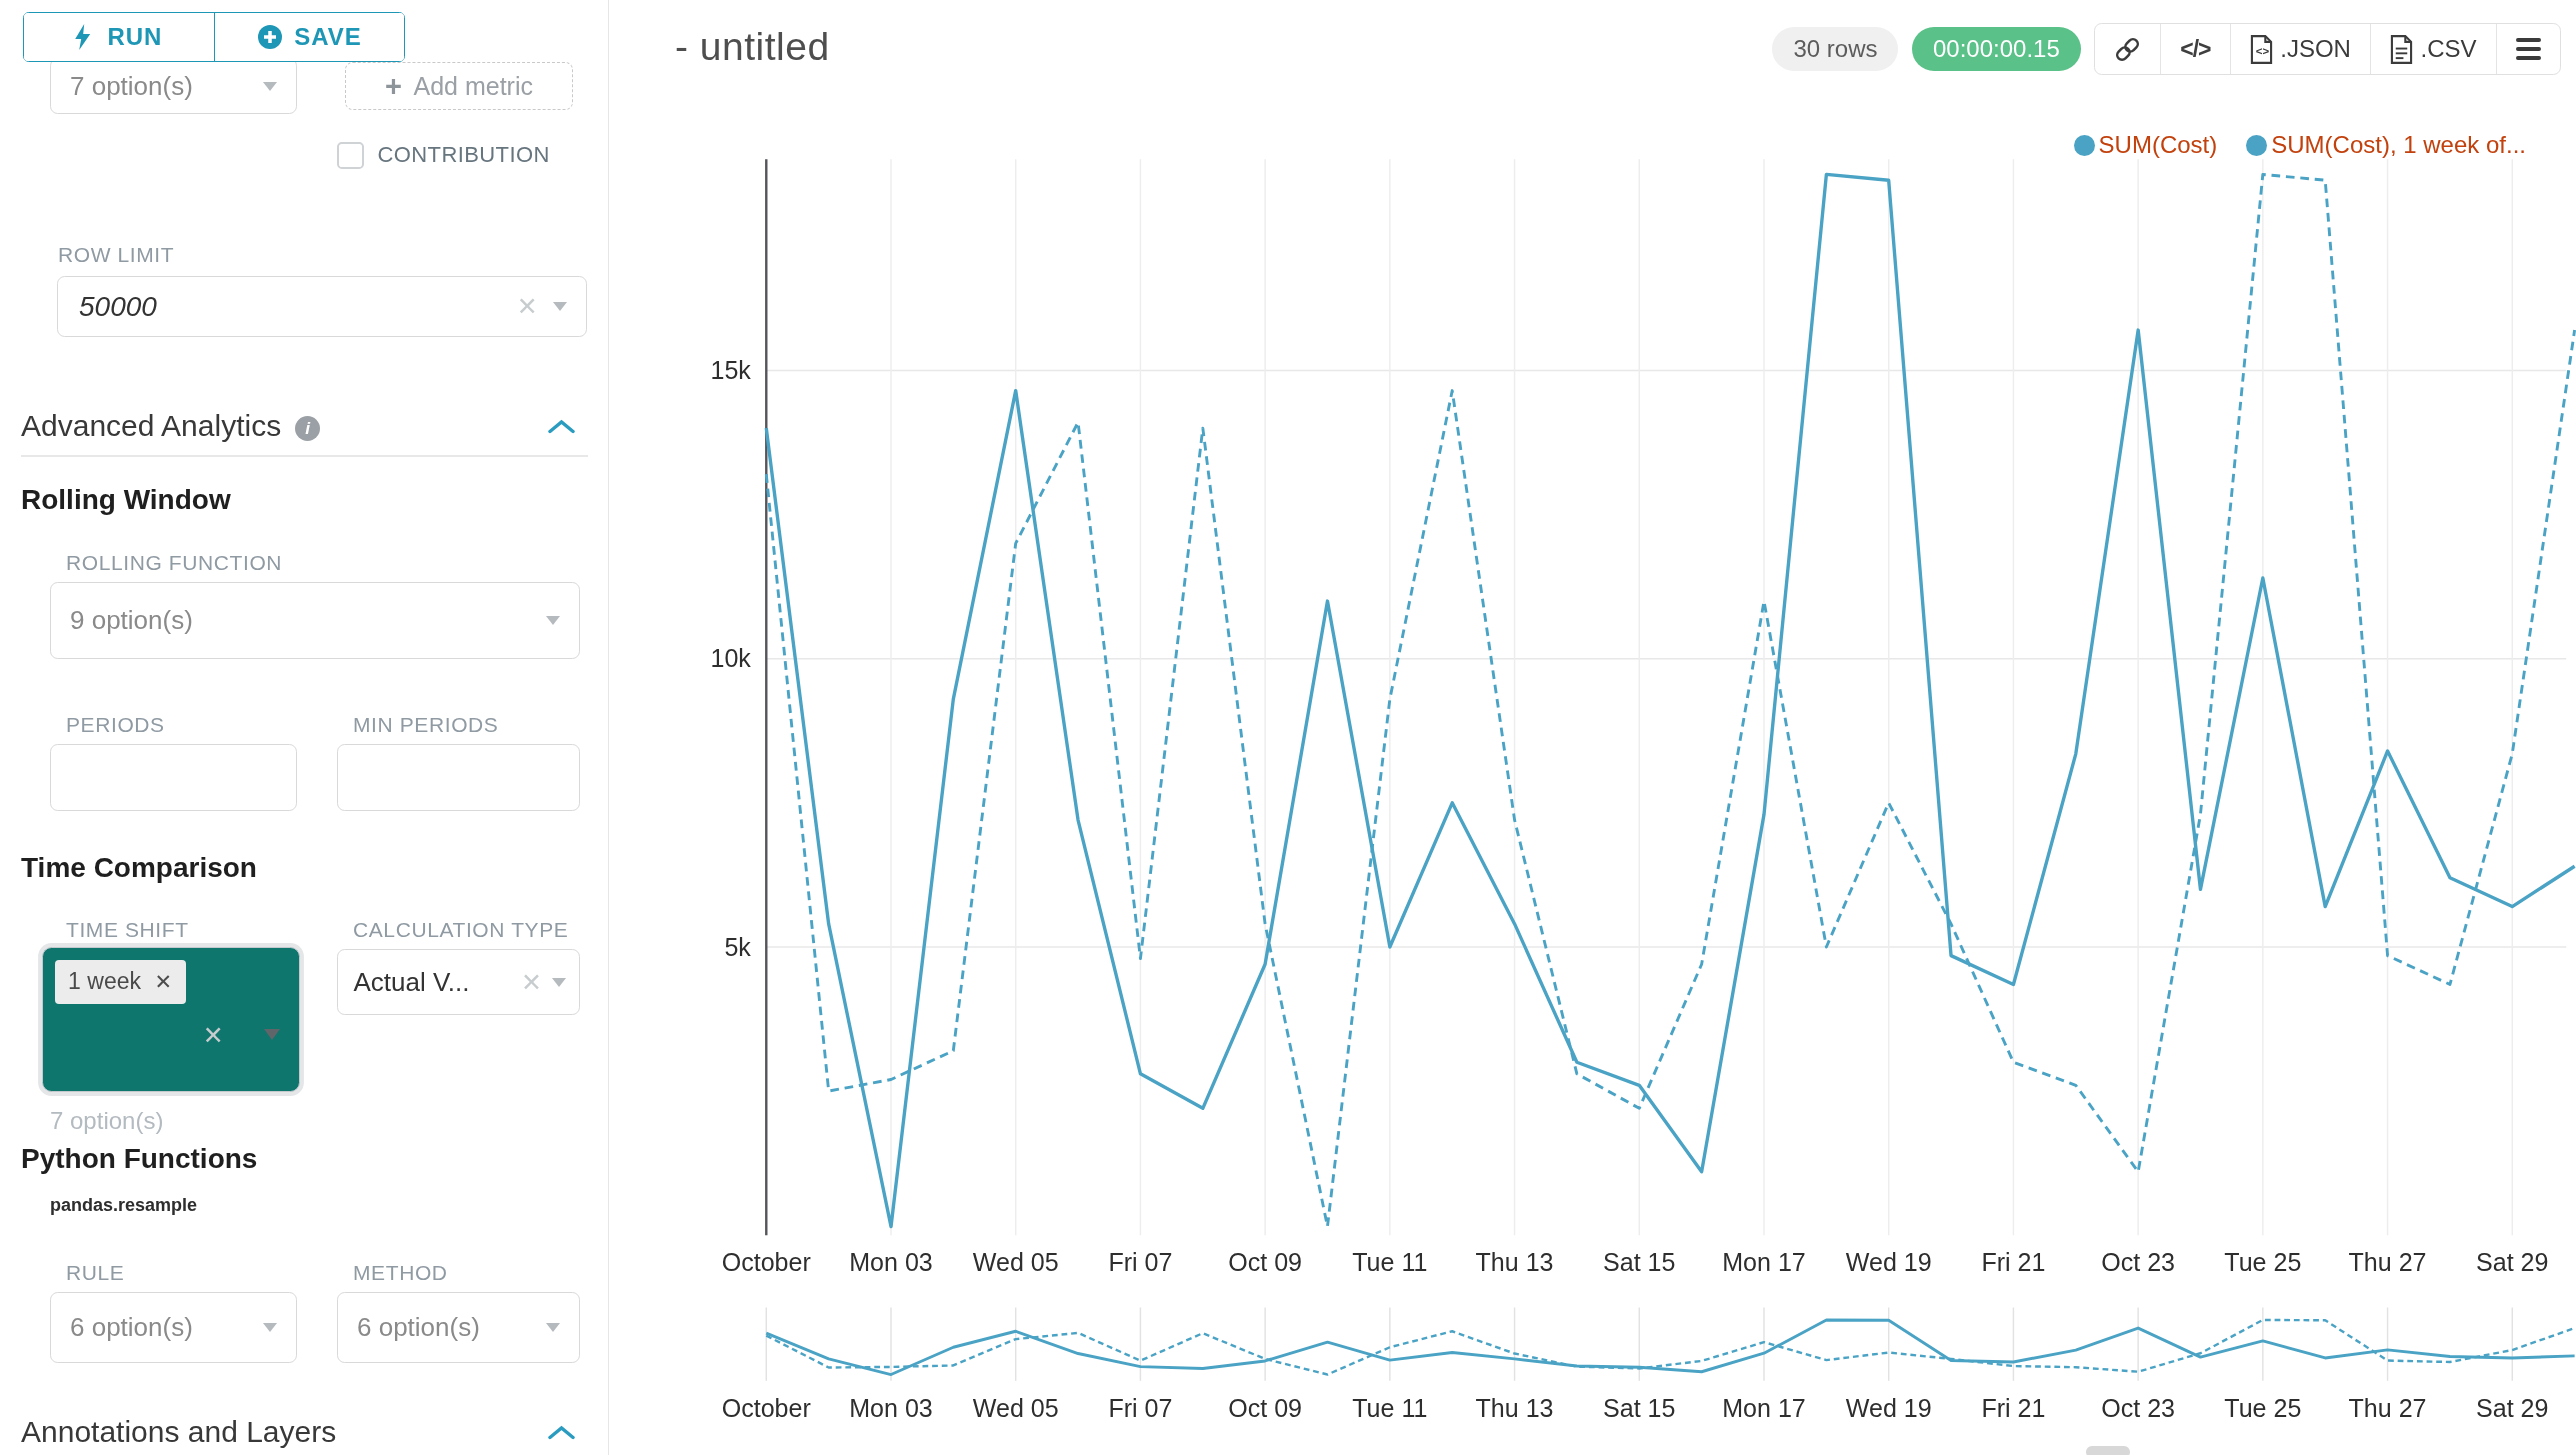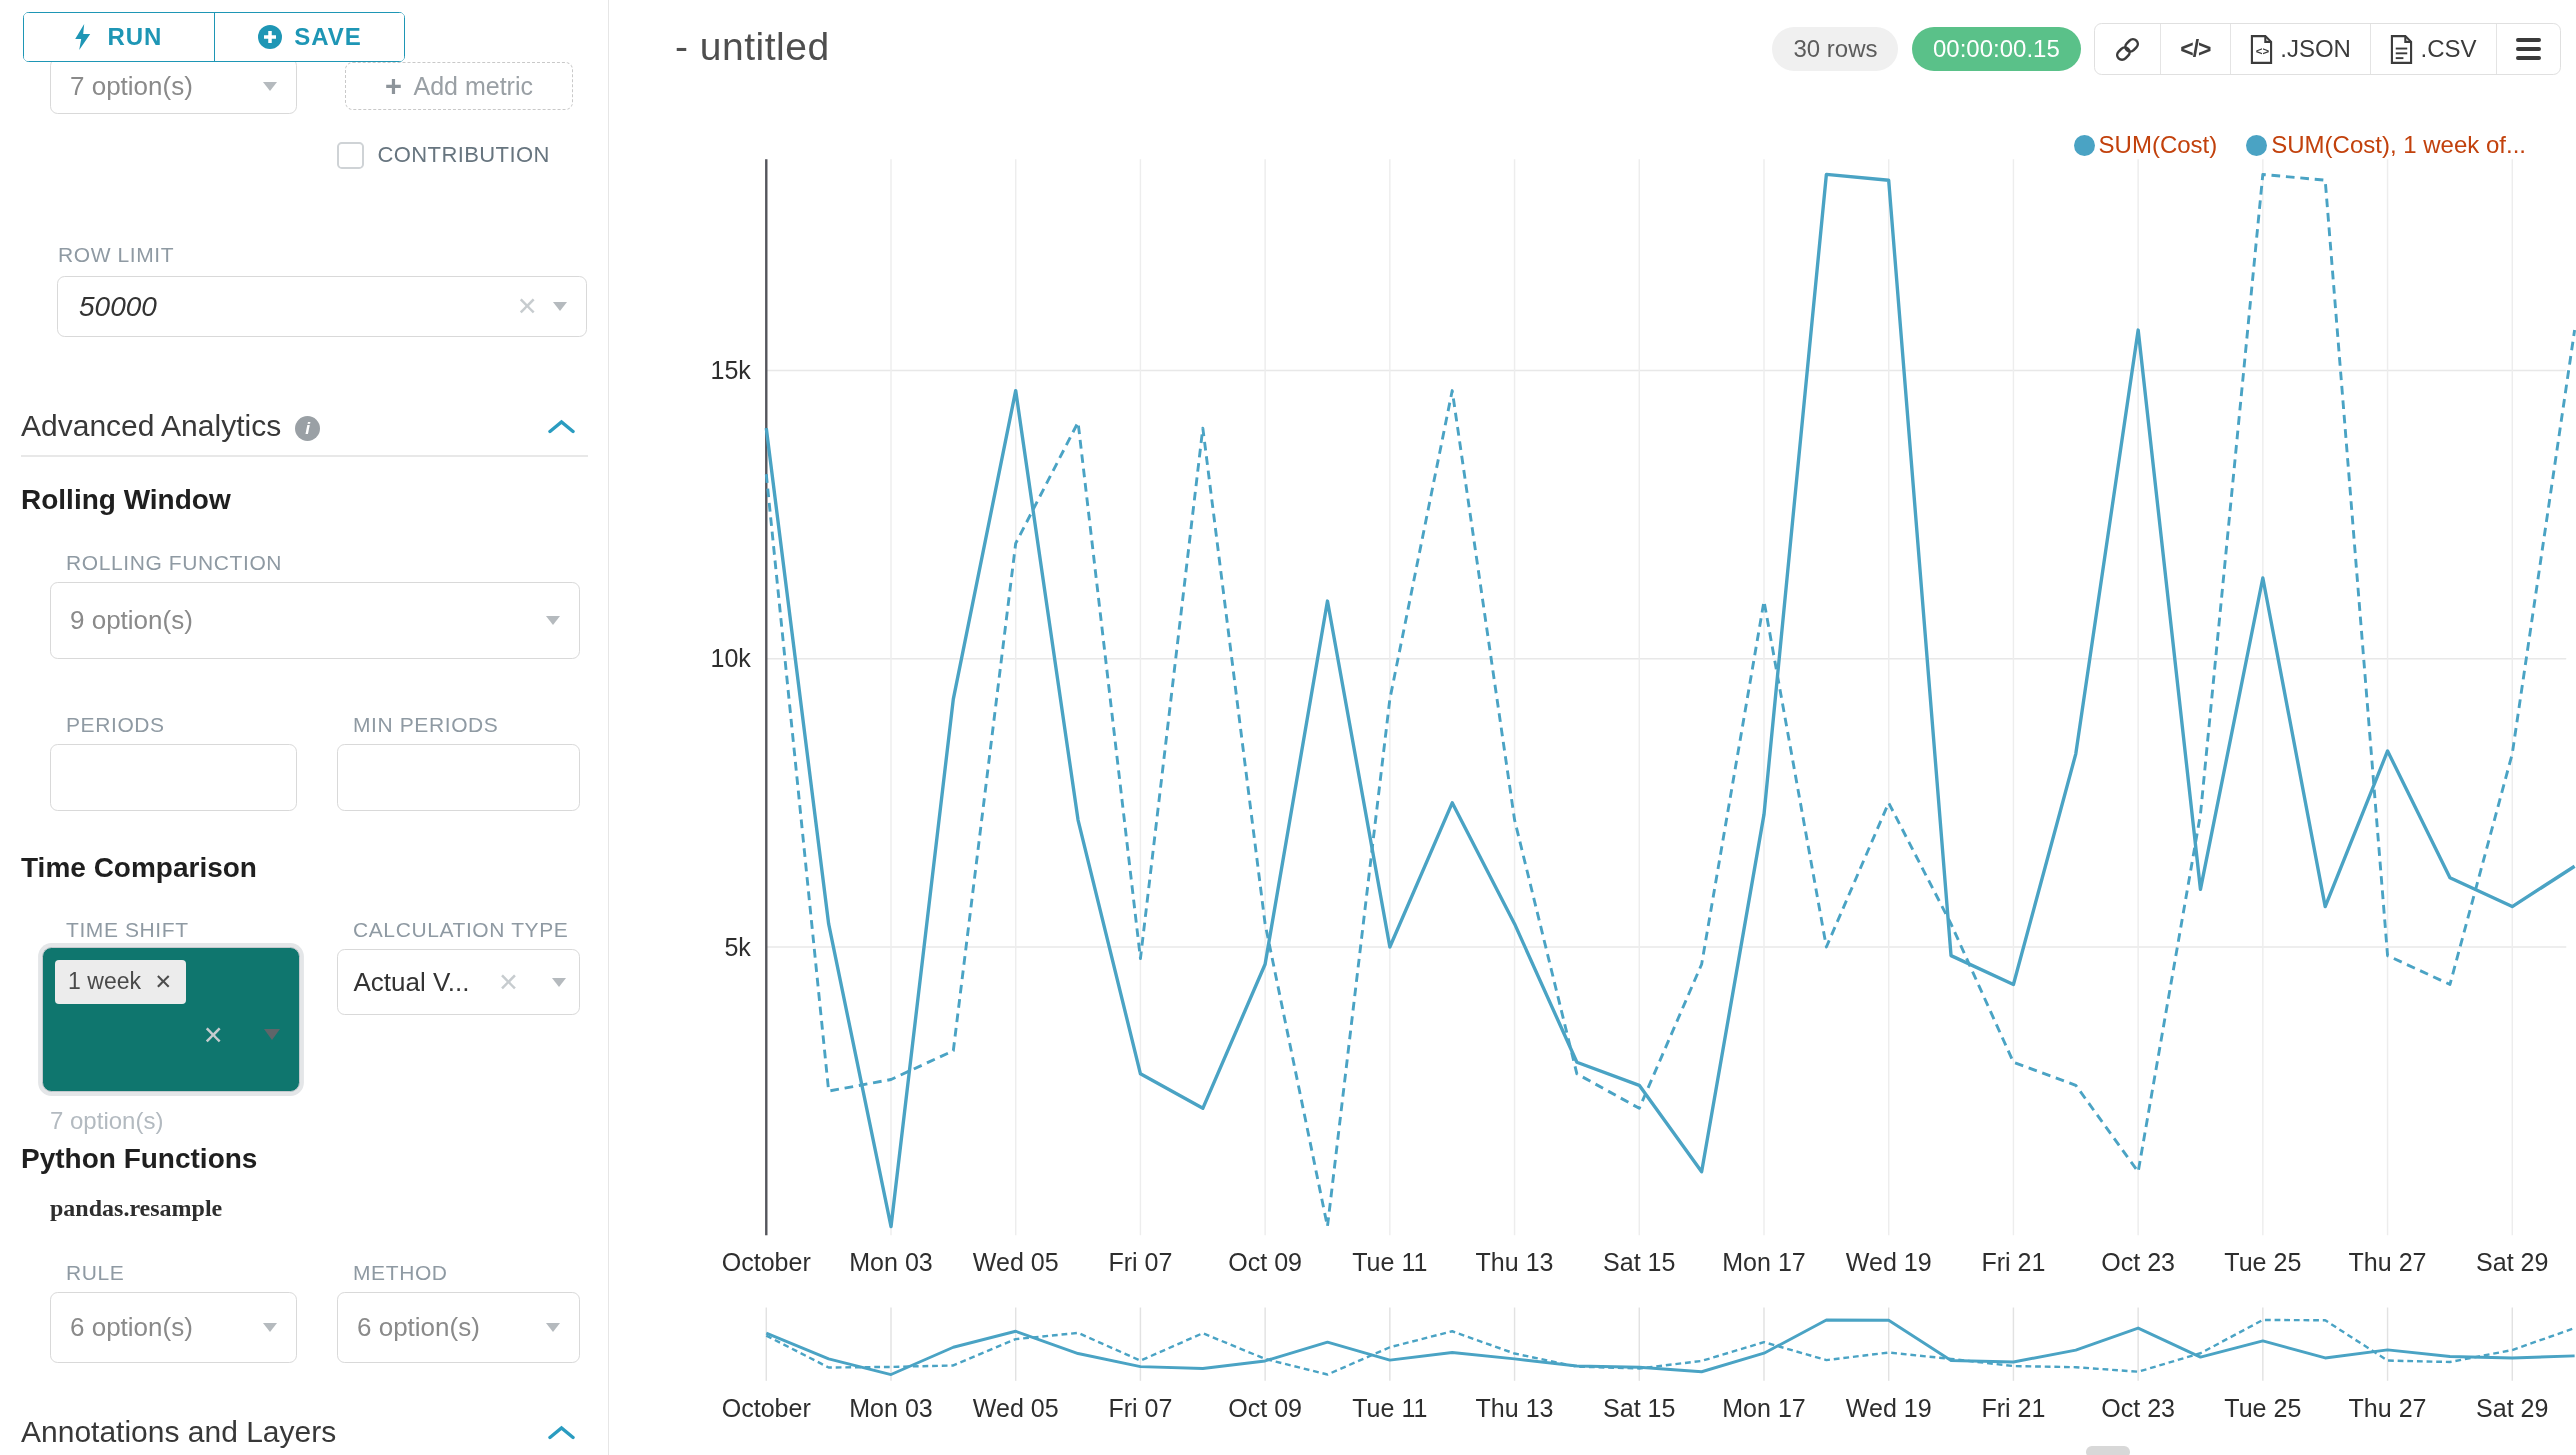--- a/index.html
+++ b/index.html
@@ -47,21 +47,21 @@
     color:#fff; font-size:17.4px; font-weight:700; align-items:center; justify-content:center;
     vertical-align:1.9px; margin-left:9.6px; font-style:italic; }
   .hr { height:1.9px; background:#e8e8e8; }
 
   .ts-box { border:1.9px solid #c3c9cd; border-radius:9.6px; background:#0f766e;
     box-shadow:0 0 0 3.9px #e4e6e8; }
   .ts-tag { position:absolute; left:11.6px; top:11.6px; height:44px; background:#ececec; border-radius:3.9px;
     display:flex; align-items:center; gap:13.5px; padding:0 13.5px; font-size:23px; color:#4a4a4a; }
   .ts-tag .tag-x { font-weight:700; font-size:21px; color:#4d4d4d; }
   .helper-text { color:#b3bac0; font-size:24px; }
-  .pf-sub { color:#2e2e2e; font-size:24px; font-weight:600;font-family:Liberation Serif, serif; }
+  .pf-sub { color:#2e2e2e; font-size:18px; font-weight:600; }
 
   
   #panel { position:absolute; left:609px; top:0; width:1967px; height:1456px; background:#fff; }
   #chart-title { position:absolute; left:66px; top:25px; font-size:39px; color:#4e4e4e; letter-spacing:0.5px; }
   #badge-row { position:absolute; right:15.4px; top:23px; display:flex; align-items:center; gap:13.5px; }
   .pill { height:44px; border-radius:22px; display:flex; align-items:center; padding:0 21px; font-size:24px; }
   .pill.gray { background:#f0f0f0; color:#5c5c5c; }
   .pill.green { background:#5ac189; color:#fff; }
   #toolbar { height:52px; background:#fff; border:1.9px solid #e0e0e0; border-radius:7.7px; display:flex; align-items:stretch; }
   .tool-cell { display:flex; align-items:center; justify-content:center; padding:0 19px; gap:7.7px;
@@ -154,21 +154,21 @@
       <div class="ts-tag">
         <span>1 week</span>
         <span class="tag-x">✕</span>
       </div>
       <span class="clear-x" style="position:absolute; right:60px; top:73px;">✕</span>
       <span style="position:absolute; right:19px; top:81px; width:0; height:0; border-left:8.7px solid transparent; border-right:8.7px solid transparent; border-top:11.6px solid #5f6569;"></span>
     </div>
     <div class="abs helper-text" style="left:50px; top:1107px;">7 option(s)</div>
 
     <div class="abs field-label" style="left:337px; top:918px;">CALCULATION TYPE</div>
-    <div class="abs select-box" style="left:337px; top:949px; width:243px; height:66px;gap:23px;">
+    <div class="abs select-box" style="left:337px; top:949px; width:243px; height:66px;">
       <span class="select-text-dark" style="font-size:26px; padding-left:15.4px;">Actual V...</span>
       <span class="clear-x" style="margin-right:9.6px;">✕</span>
       <span class="caret-down" style="margin-right:13.5px;"></span>
     </div>
 
     <div class="abs section-h2" style="left:21px; top:1143px;">Python Functions</div>
     <div class="abs pf-sub" style="left:50px; top:1195px;">pandas.resample</div>
 
     <div class="abs field-label" style="left:50px; top:1261px;">RULE</div>
     <div class="abs field-label" style="left:337px; top:1261px;">METHOD</div>

